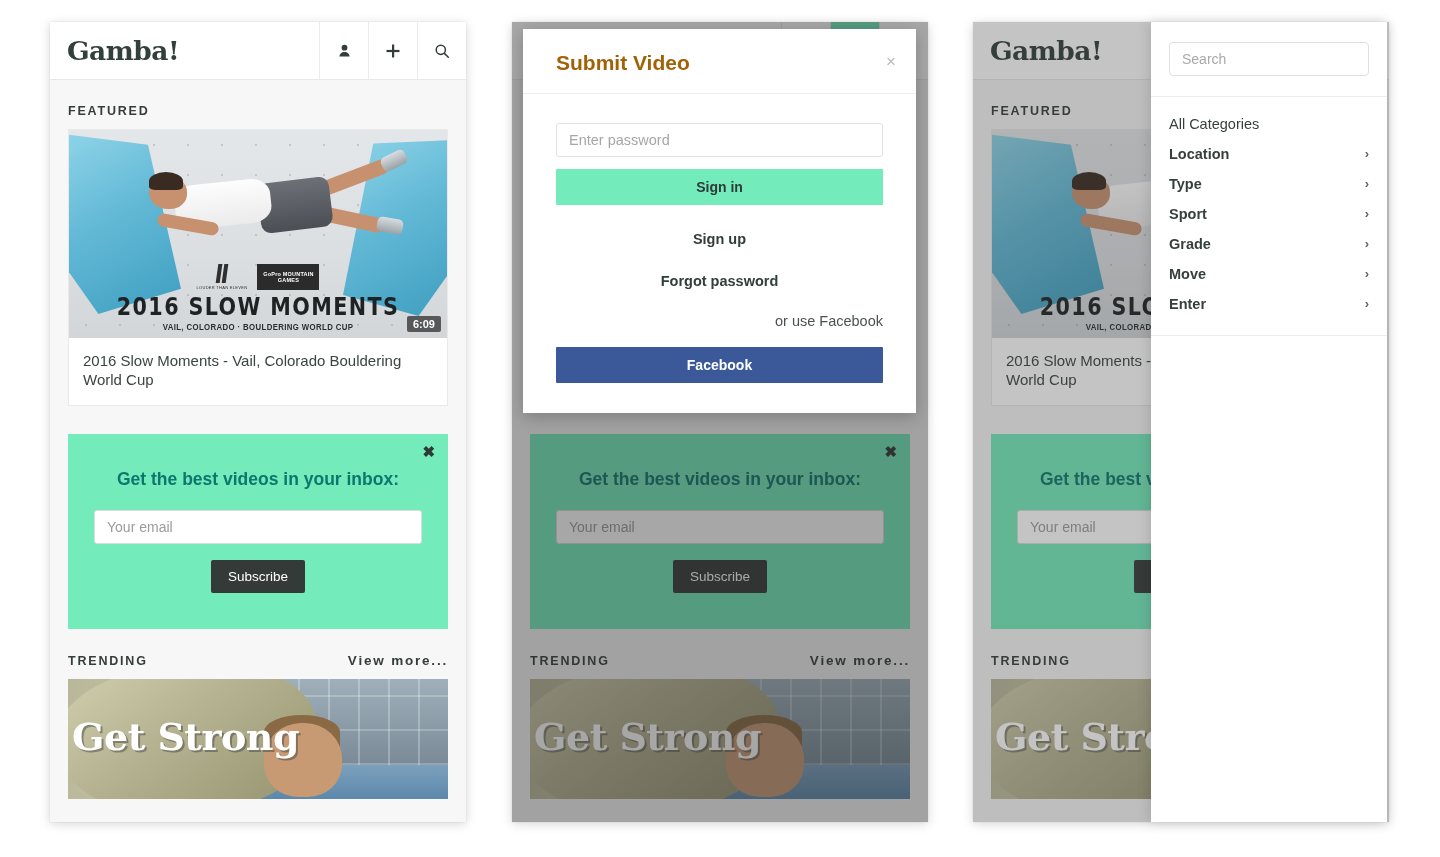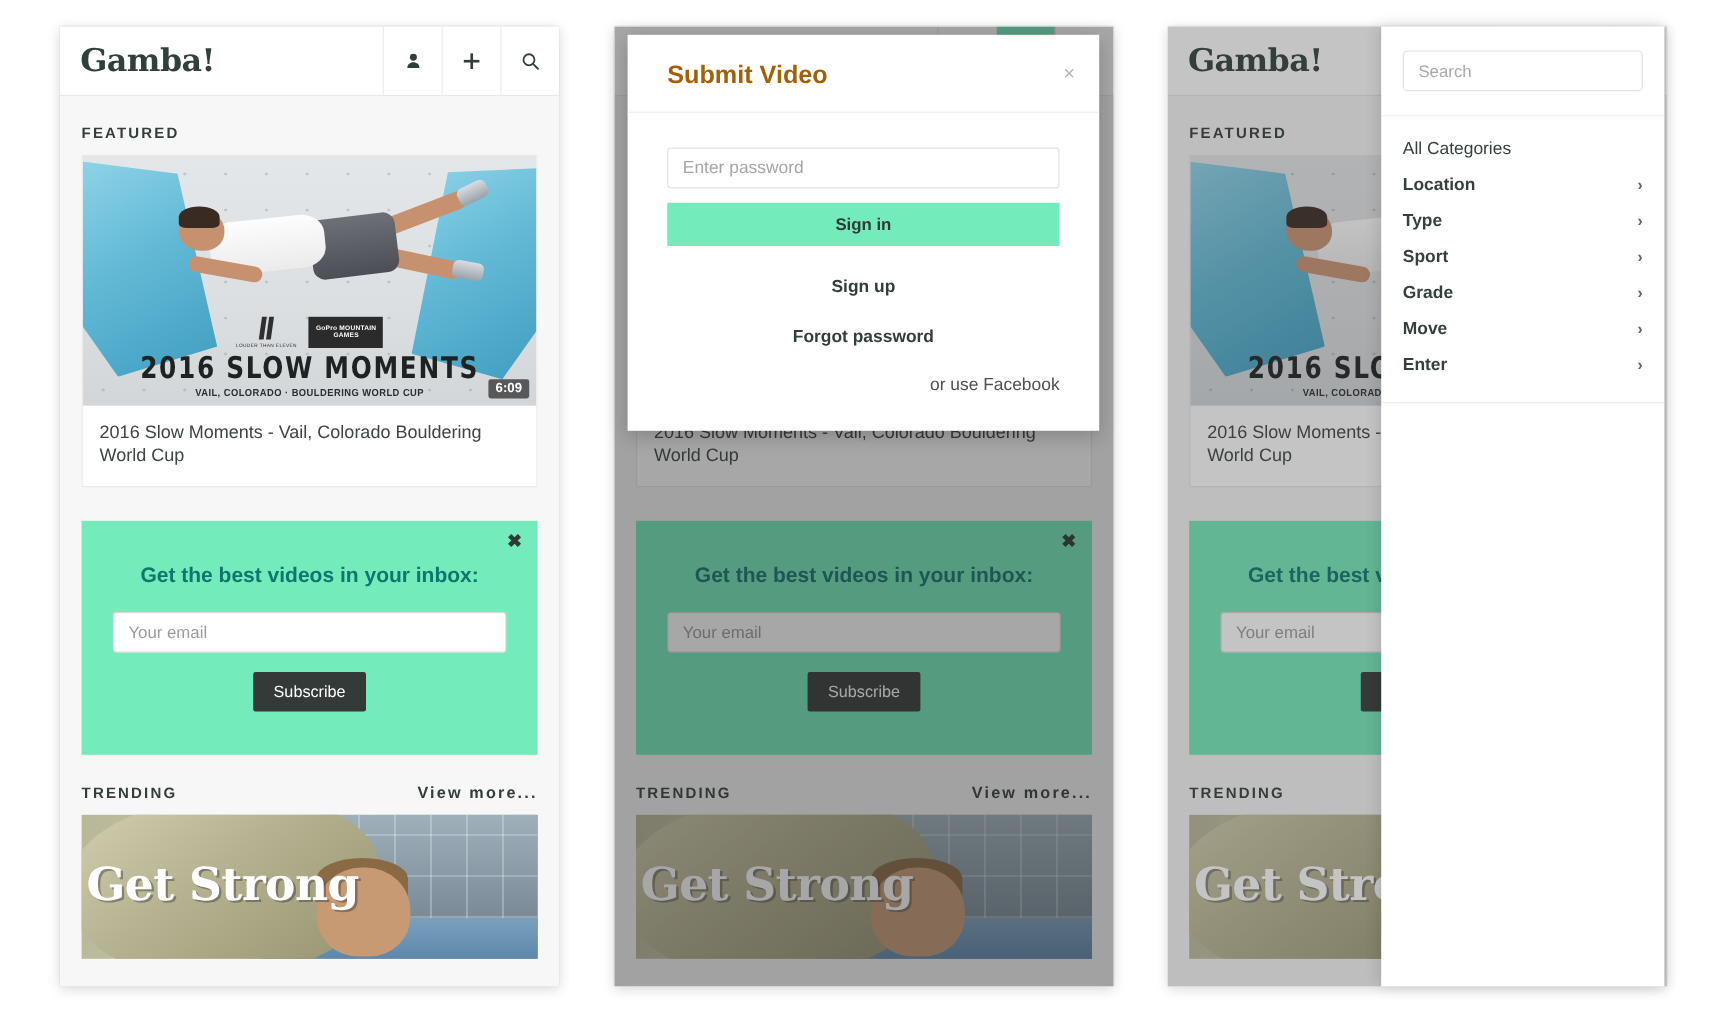--- a/index.html
+++ b/index.html
@@ -557,20 +557,21 @@
     <div class="modal-head">
       <span class="modal-title">Submit Video</span>
       <span class="modal-close">×</span>
     </div>
     <div class="modal-body">
       <input class="m-input" type="password" placeholder="Enter password" style="">
       <button class="m-signin">Sign in</button>
       <div class="m-link">Sign up</div>
       <div class="m-link">Forgot password</div>
       <div class="m-note">or use Facebook</div>
+      <button class="m-fb">Facebook</button>
     </div>
   </div>
 
   <div class="panel panel-3">
     <div class="panel-inner">
 
       <div class="site-header">
         <div class="logo-wrap">
           <span class="logo">Gamba!</span>
         </div>

